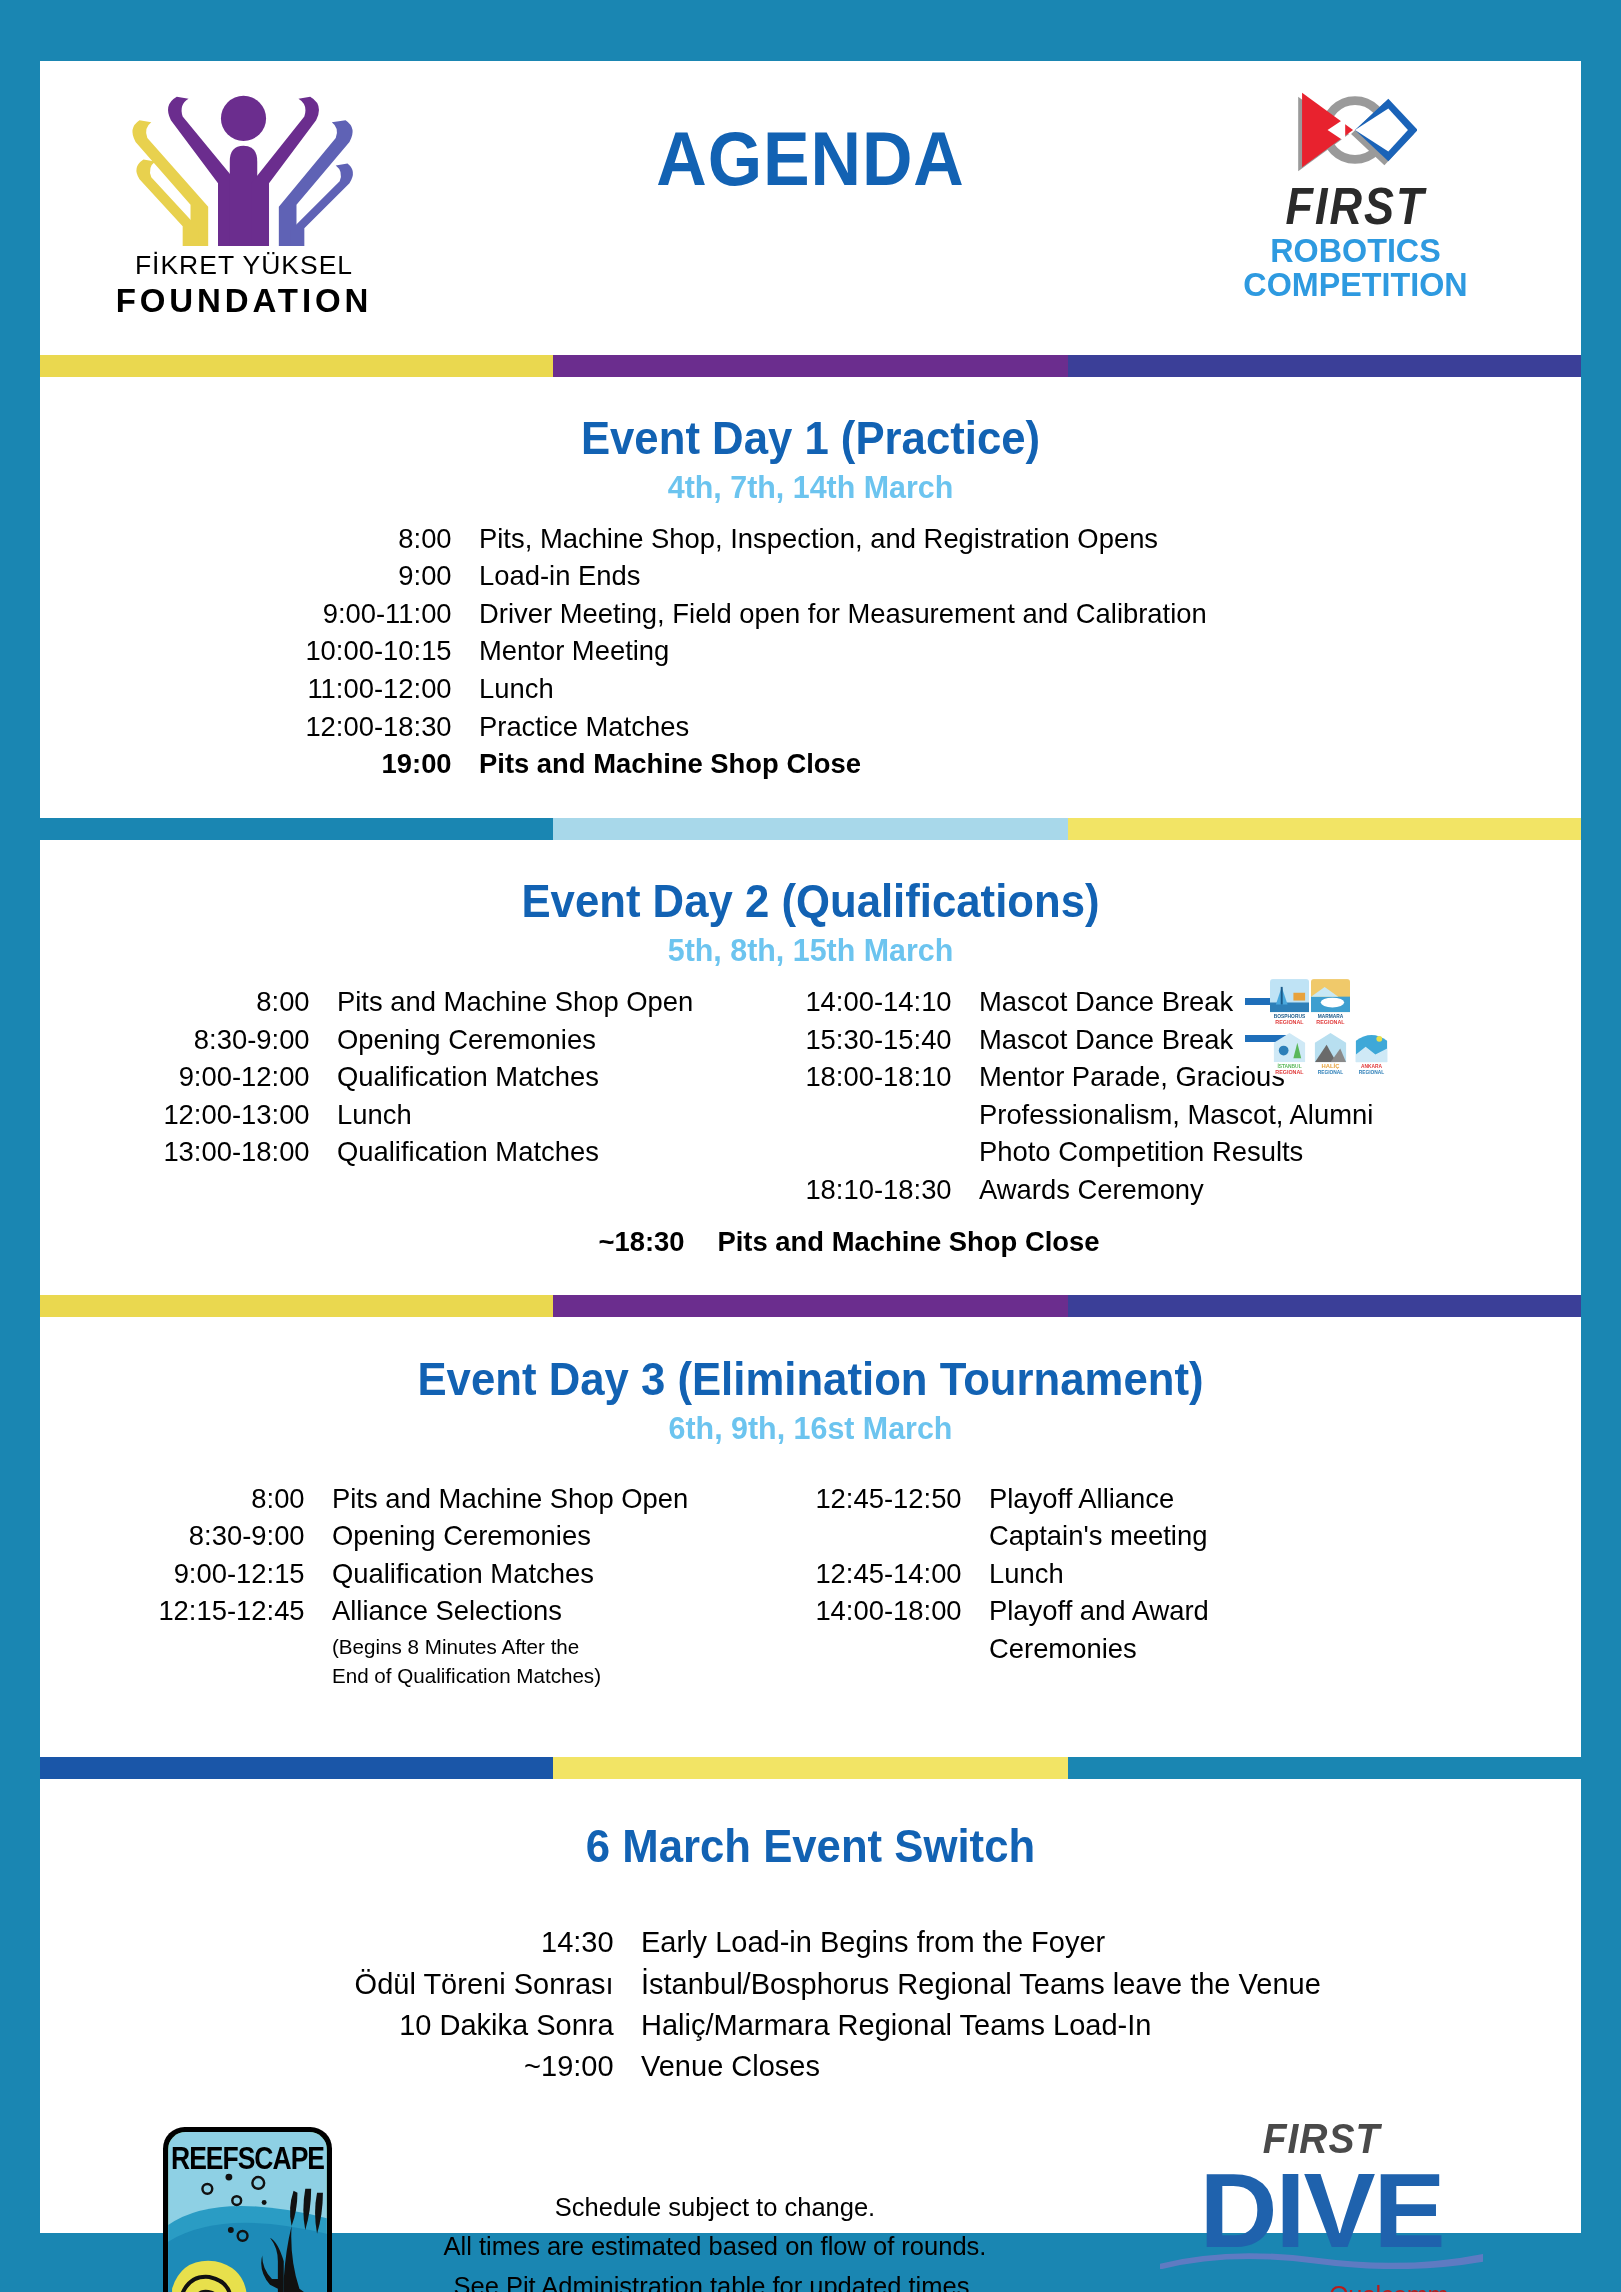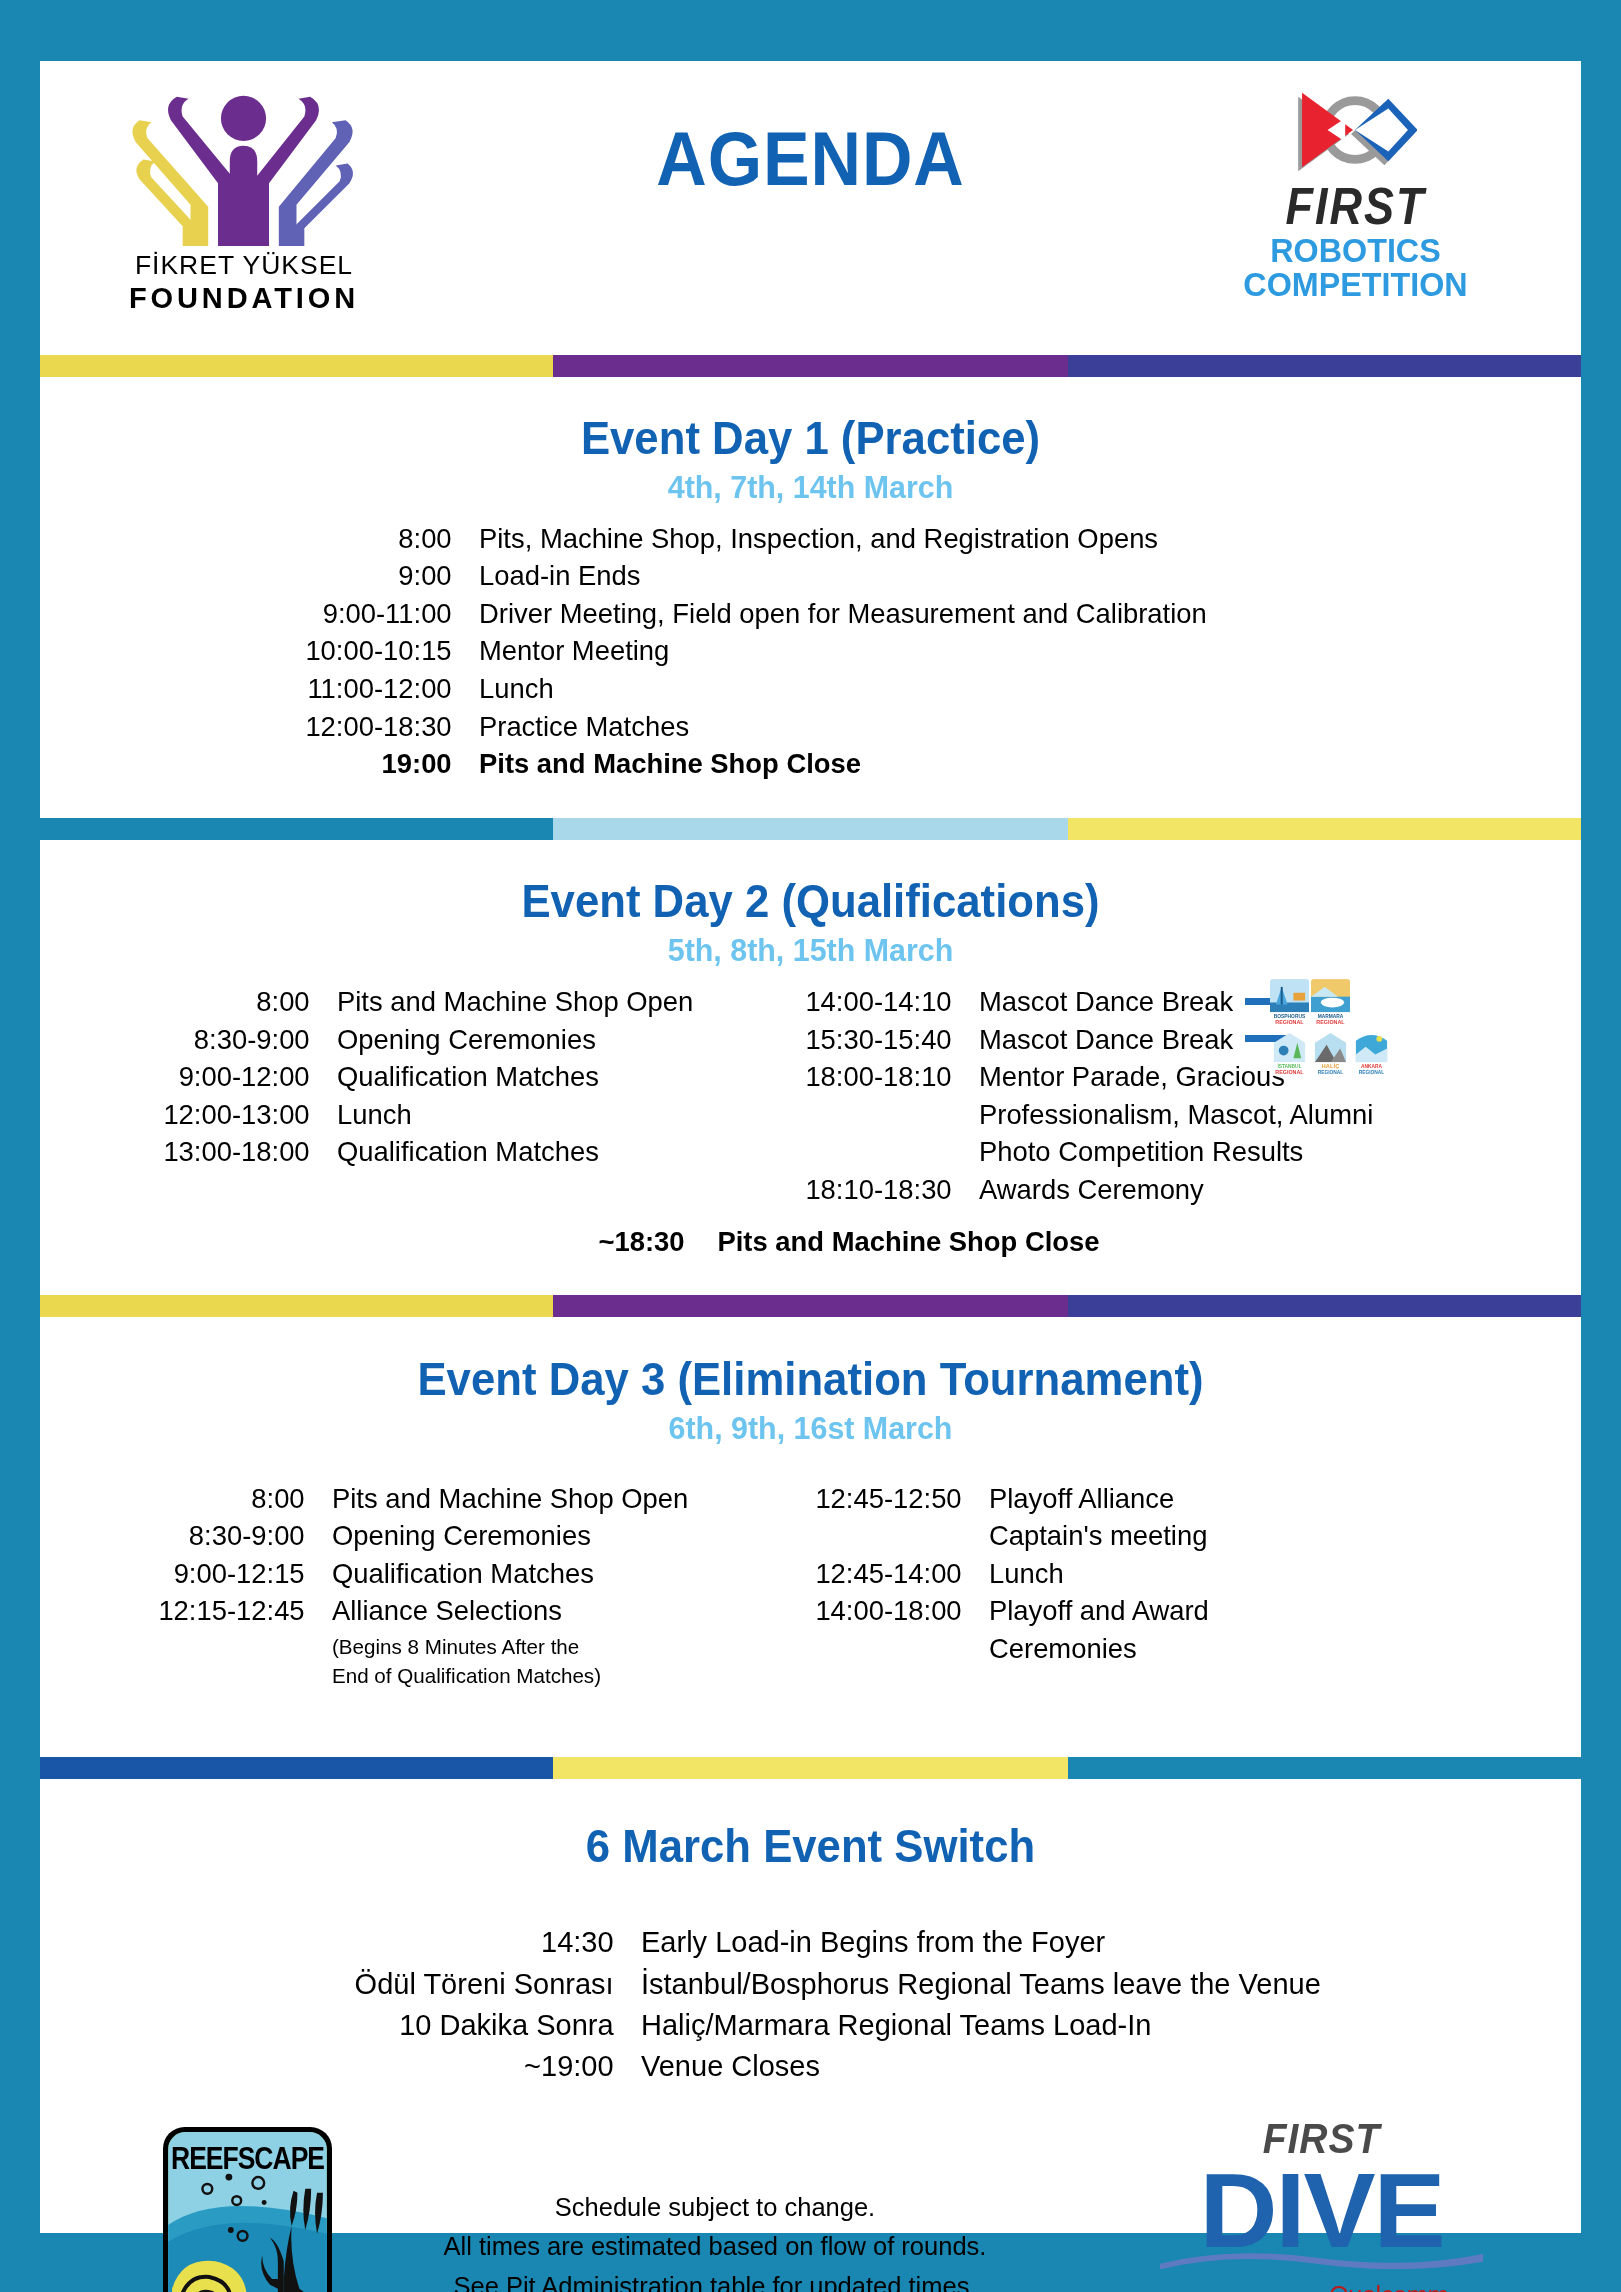--- a/index.html
+++ b/index.html
@@ -47,21 +47,21 @@
   .fy-text1 {
     text-align: center;
     font-size: 26.5px;
     letter-spacing: 1px;
     color: #000;
     font-family: "Liberation Sans", sans-serif;
     margin-top: 2px;
   }
   .fy-text2 {
     text-align: center;
-    font-size: 29px;
+    font-size: 33px;
     font-weight: bold;
     letter-spacing: 3.9px;
     color: #000;
     margin-top: 1px;
   }
 
   .agenda-title {
     position: absolute;
     left: 0; right: 0;
     top: 54px;

